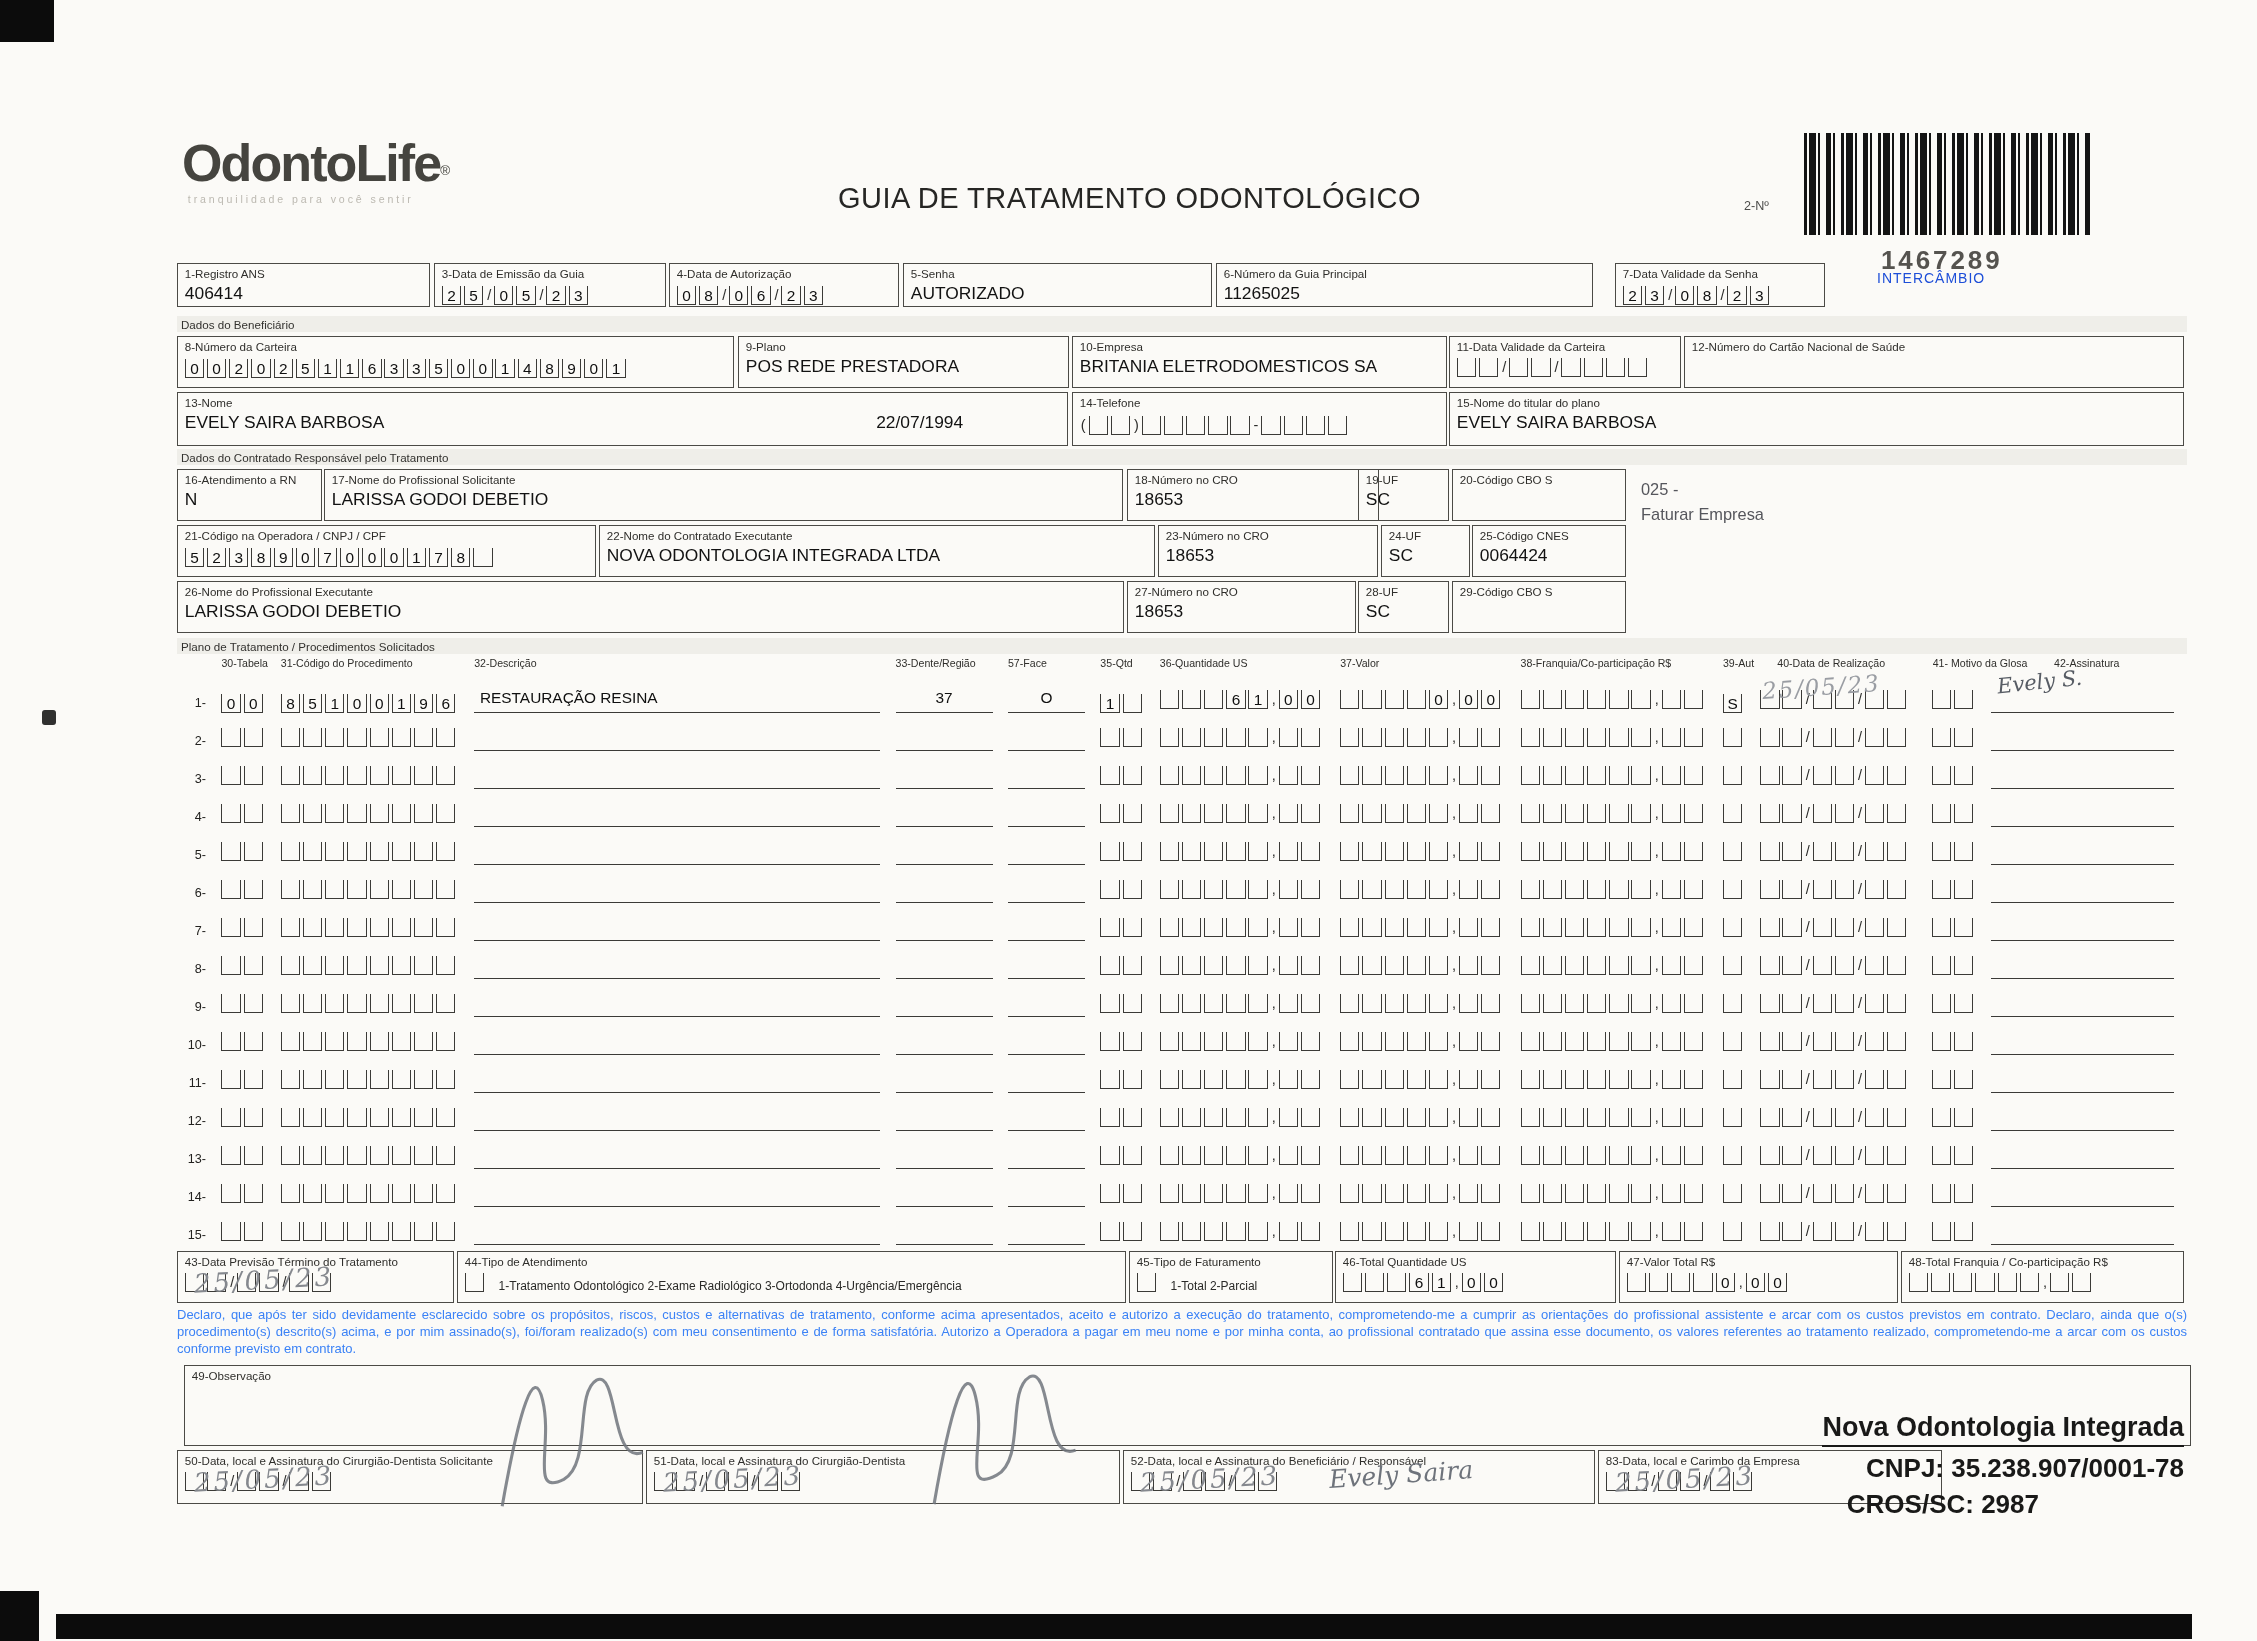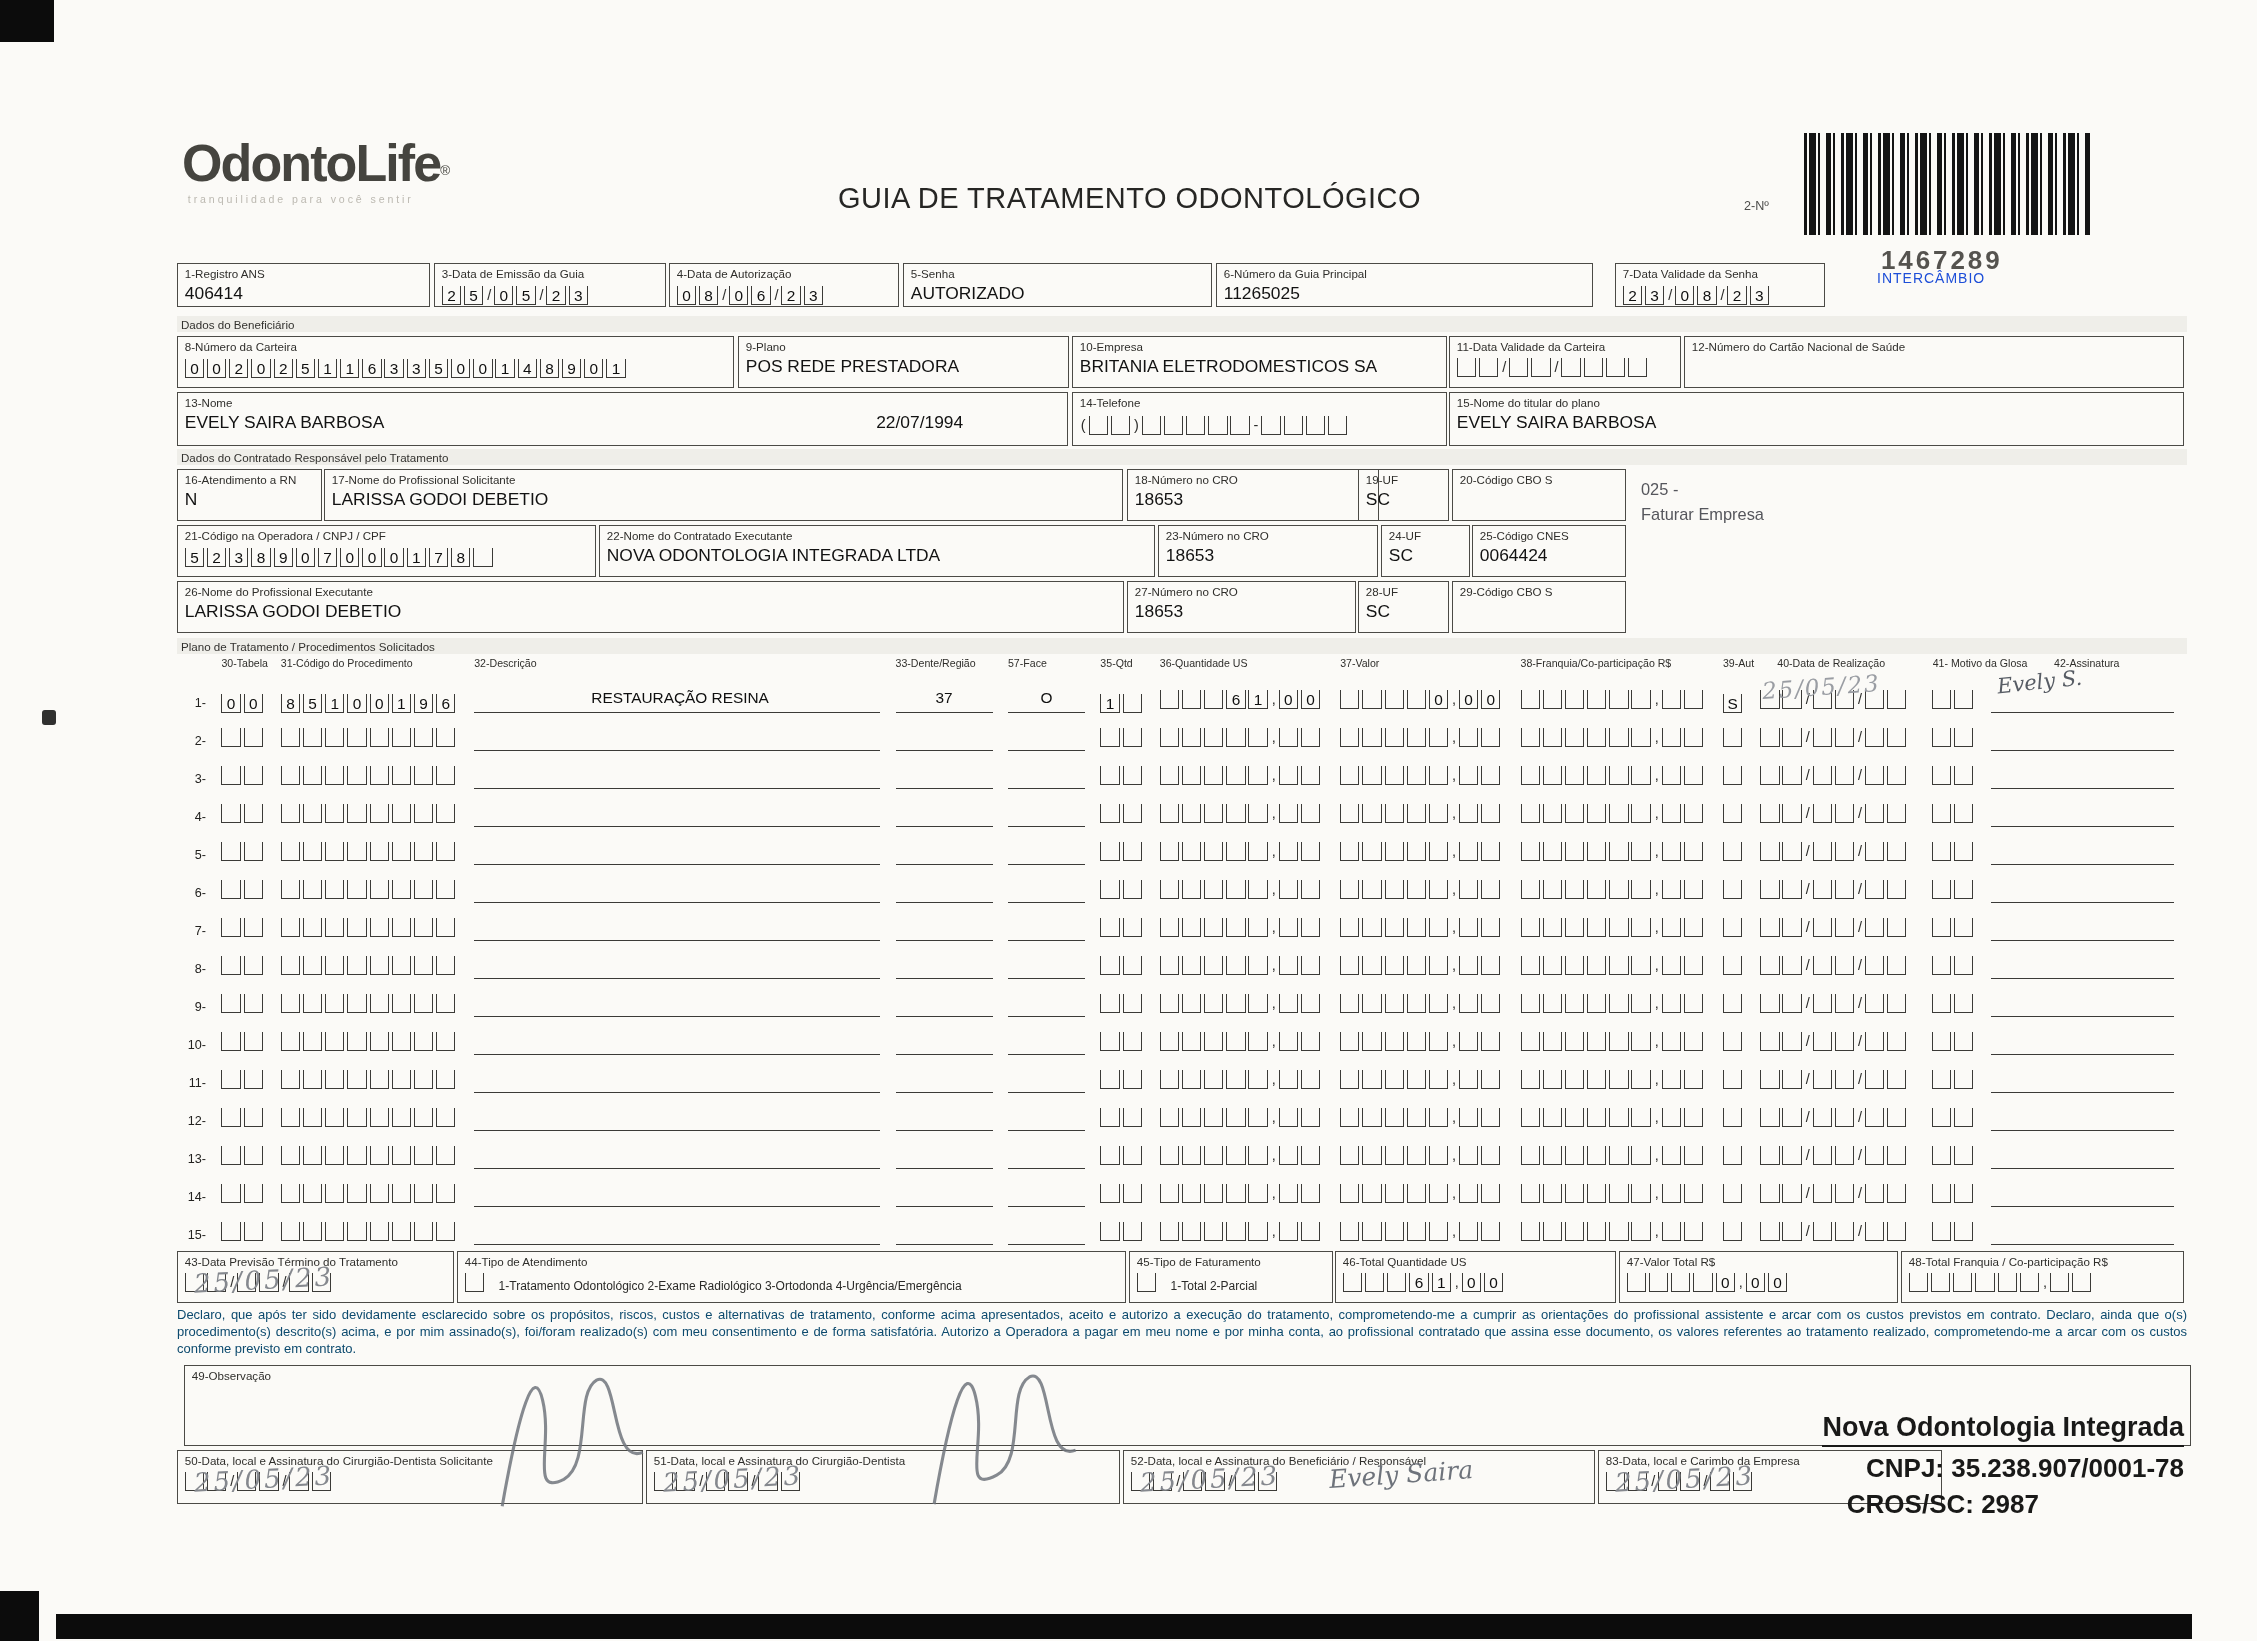--- a/index.html
+++ b/index.html
@@ -32,27 +32,27 @@
 .ptable{position:absolute;left:177px;top:657px;width:2037px}
 .phead{display:flex;gap:15.4px}
 .th{font-size:10.6px;color:#2f2e2b;white-space:nowrap}
 .rows{margin-top:5.8px}
 .prow{display:flex;gap:15.4px;align-items:flex-end;height:38px}
 .col{flex:0 0 auto}
 .num{width:29px;font-size:12.6px;color:#22211f;text-align:right;padding-bottom:2.9px}
 .tab{width:44px}.cod{width:178px}.desc{width:406px}.dente{width:97px}.face{width:77px}.qtd{width:44px}.qus{width:165px}.val{width:165px}.fra{width:187px}.aut{width:22px}.data{width:156px}.glosa{width:44px}.sig{width:183px}
 .th.aut{width:39px}.th.data{width:140px}.th.glosa{width:106px}.th.sig{width:122px}
 .uline{display:inline-block;border-bottom:1.6px solid #3b3a37;height:24px;font-size:15.4px;color:#0f0f0f;text-align:center}
-.col.desc.uline{text-align:center;padding-left:5.8px}
+.col.desc.uline{text-align:left;padding-left:5.8px}
 .hw{font-family:"DejaVu Serif",serif;font-style:italic;position:absolute;white-space:nowrap;pointer-events:none}
 .hw-row{left:1.9px;top:-15.4px;font-size:23px;color:#9a9da3;transform:rotate(-4deg);letter-spacing:1.9px}
 .hw-sigrow{left:5.8px;top:-19.3px;font-size:21px;color:#575c64;transform:rotate(-6deg)}
 .hw-date{left:9.7px;top:-7.7px;font-size:26px;color:#85888e;transform:rotate(-3deg);letter-spacing:2.9px}
 .hw-name{left:198px;top:-11.6px;font-size:25px;color:#6e737b;transform:rotate(-4deg)}
-.decl{position:absolute;left:177px;top:1307px;width:2010px;font-size:13px;line-height:1.3;color:#0c4a6e;text-align:justify}
+.decl{position:absolute;left:177px;top:1307px;width:2010px;font-size:13px;line-height:1.3;color:#3b82f6;text-align:justify}
 .stamp{position:absolute;left:1632px;top:1412px;width:552px;text-align:right;color:#191918;z-index:3}
 .stamp-l1{font-size:27px;font-weight:700;border-bottom:2.4px solid #191918;display:inline-block;padding-bottom:1.9px}
 .stamp-l2{font-size:26px;font-weight:700;margin-top:5.8px}
 .stamp-l3{font-size:26px;font-weight:700;margin-top:5.8px;padding-right:145px}
 .squiggle{position:absolute;z-index:3}
 </style>
 </head>
 <body>
 
 <div class="page">

